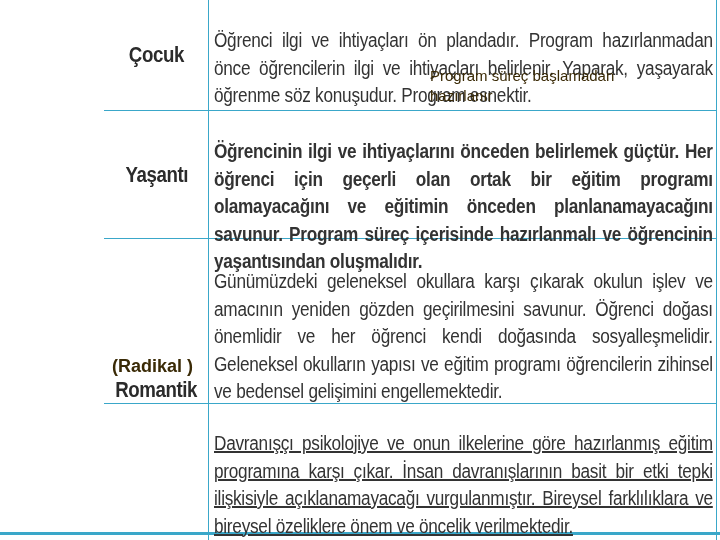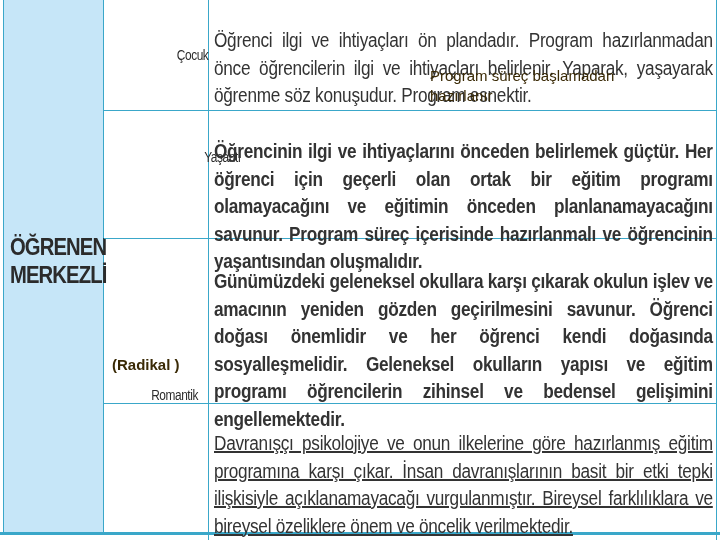--- a/index.html
+++ b/index.html
@@ -24,83 +24,76 @@
       font-size: 23px; line-height: 28px; font-weight: bold;
       color: #2b2b2b; letter-spacing: -1px;
       transform: scaleX(0.88); transform-origin: left top;
     }
     .vline { position: absolute; width: 1px; background: #3aa7c9; }
     .hline { position: absolute; height: 1px; background: #3aa7c9; }
     .hline.thick { height: 3px; background: #3aa7c9; }
     .row-name {
       position: absolute; left: 105px; width: 103px;
       display: flex; align-items: center; justify-content: center;
-      font-size: 14px; font-weight: normal; color: #2b2b2b;
+      font-size: 22px; font-weight: bold; color: #2b2b2b;
       letter-spacing: -0.5px;
-      padding-left: 36px;
     }
     .row-name span { display: inline-block; transform: scaleX(0.85); }
     .row-text {
       position: absolute; left: 214px; width: 500px;
       font-size: 20px; line-height: 27.5px; color: #333333;
       letter-spacing: -0.3px;
       text-align: justify;
       margin-top: 23px;
     }
     .row-text .inner {
       display: block; width: 580px; transform: scaleX(0.86); transform-origin: left top;
     }
     .annot-program {
       position: absolute; left: 430px; top: 66px;
       font-size: 15px; line-height: 20px; font-weight: normal;
       color: #3a2a06;
     }
     .annot-radikal {
       position: absolute; left: 112px; top: 356px;
-      font-size: 15px; font-weight: bold; color: #3a2a06;
+      font-size: 18px; font-weight: bold; color: #3a2a06;
     }
   </style>
 </head>
 <body>
 
 <div class="table">
 
-  <div class="group-cell">
-    <div class="group-label">
-      <div>ÖĞRENEN</div>
-      <div>MERKEZLİ</div>
-    </div>
-  </div>
 
   <div class="vline" style="left:208px; top:0; height:540px;"></div>
   <div class="vline" style="left:716px; top:0; height:540px;"></div>
 
   <div class="hline" style="left:104px; top:110px; width:613px;"></div>
   <div class="hline" style="left:104px; top:238px; width:613px;"></div>
   <div class="hline" style="left:104px; top:403px; width:613px;"></div>
   <div class="hline thick" style="left:0; top:532px; width:720px;"></div>
 
   <div class="row-name" style="top:0; height:110px;">
     <span>Çocuk</span>
   </div>
   <div class="row-text" style="top:4px;">
     <span class="inner">Öğrenci ilgi ve ihtiyaçları ön plandadır. Program hazırlanmadan önce öğrencilerin ilgi ve ihtiyaçları belirlenir. Yaparak, yaşayarak öğrenme söz konuşudur. Program esnektir.</span>
   </div>
 
-  <div class="row-name" style="top:93px; height:127px;justify-content:flex-end;">
+  <div class="row-name" style="top:111px; height:127px;">
     <span>Yaşantı</span>
   </div>
   <div class="row-text" style="top:115px;font-weight:bold;">
     <span class="inner">Öğrencinin ilgi ve ihtiyaçlarını önceden belirlemek güçtür. Her öğrenci için geçerli olan ortak bir eğitim programı olamayacağını ve eğitimin önceden planlanamayacağını savunur. Program süreç içerisinde hazırlanmalı ve öğrencinin yaşantısından oluşmalıdır.</span>
   </div>
 
   <div class="row-name" style="top:239px; height:164px; align-items:flex-end; padding-top:70px; box-sizing:border-box;">
     <span>Romantik</span>
   </div>
-  <div class="row-text" style="top:245px;font-weight:bold;">
+  <div class="row-text" style="top:245px;">
     <span class="inner">Günümüzdeki geleneksel okullara karşı çıkarak okulun işlev ve amacının yeniden gözden geçirilmesini savunur. Öğrenci doğası önemlidir ve her öğrenci kendi doğasında sosyalleşmelidir. Geleneksel okulların yapısı ve eğitim programı öğrencilerin zihinsel ve bedensel gelişimini engellemektedir.</span>
   </div>
 
   <div class="row-text" style="top:407px;text-decoration:underline;">
     <span class="inner">Davranışçı psikolojiye ve onun ilkelerine göre hazırlanmış eğitim programına karşı çıkar. İnsan davranışlarının basit bir etki tepki ilişkisiyle açıklanamayacağı vurgulanmıştır. Bireysel farklılıklara ve bireysel özeliklere önem ve öncelik verilmektedir.</span>
   </div>
 
   <div class="annot-program">
     <span style="display:inline-block; width:240px;">Program süreç başlamadan hazırlanır</span>
   </div>

